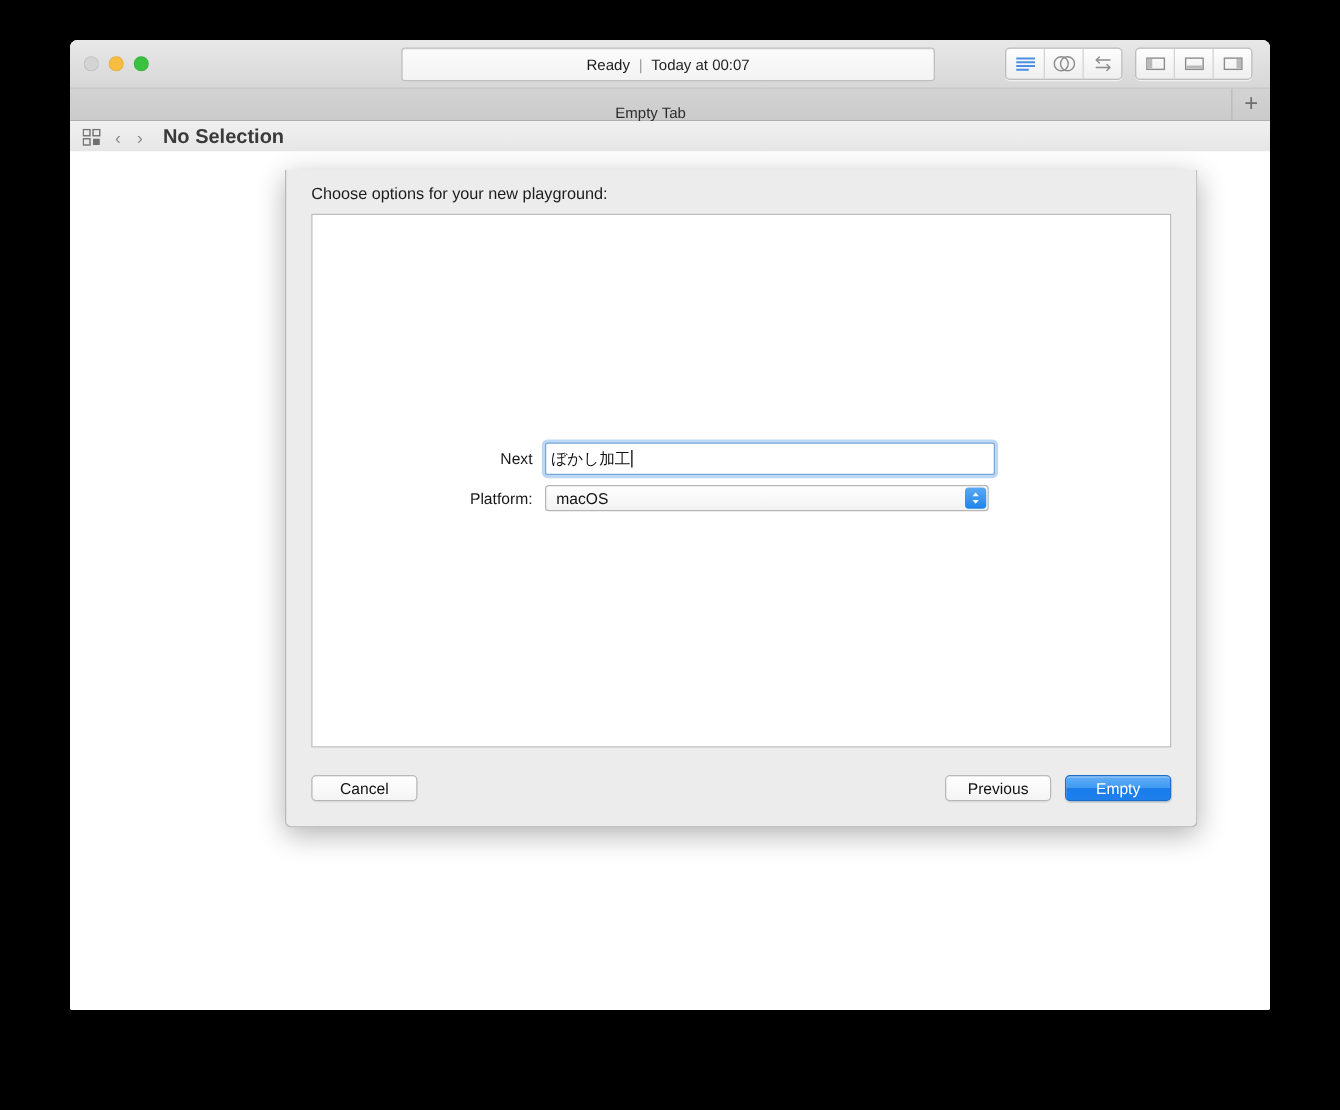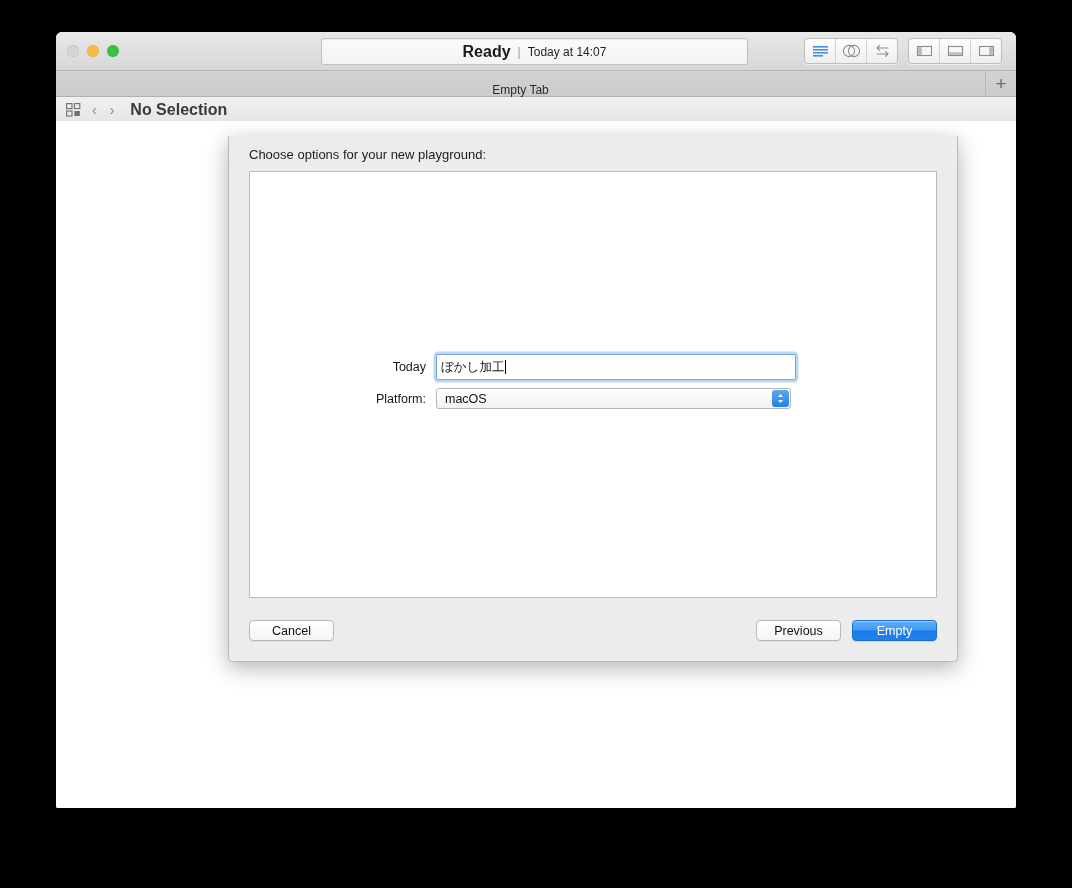--- a/index.html
+++ b/index.html
@@ -68,21 +68,21 @@
     border: 1px solid #c0c0c0;
     border-radius: 3px;
     display: flex;
     align-items: center;
     justify-content: center;
     gap: 7px;
     font-size: 12px;
     color: #1a1a1a;
     box-shadow: inset 0 1px 1px rgba(0,0,0,0.05);
   }
-  .activity-status { font-weight: bold; font-size: 16px; }
+  .activity-status { font-weight: normal; font-size: 12px; }
   .activity-sep { color: #9a9a9a; font-size: 12px; }
   .activity-time { font-size: 12px; color: #1f1f1f; }
 
   
   .toolbar-right {
     position: absolute;
     right: 14px;
     top: 6px;
     display: flex;
     gap: 10px;
@@ -332,21 +332,21 @@
 
       <div class="traffic-lights">
         <div class="light close"></div>
         <div class="light min"></div>
         <div class="light zoom"></div>
       </div>
 
       <div class="activity-view">
         <span class="activity-status">Ready</span>
         <span class="activity-sep">|</span>
-        <span class="activity-time">Today at 14:07</span>
+        <span class="activity-time">Today at 00:07</span>
       </div>
 
       <div class="toolbar-right">
 
         <div class="segmented">
           <div class="seg-btn">
             <svg width="17" height="13" viewBox="0 0 17 13">
               <rect x="1" y="1" width="15" height="1.6" fill="#4a90e2"></rect>
               <rect x="1" y="4" width="15" height="1.6" fill="#4a90e2"></rect>
               <rect x="1" y="7" width="15" height="1.6" fill="#4a90e2"></rect>
@@ -414,21 +414,21 @@
 
     <div class="sheet">
 
       <div class="sheet-title">Choose options for your new playground:</div>
 
       <div class="sheet-panel">
 
         <div class="form">
 
           <div class="form-row">
-            <div class="form-label">Today</div>
+            <div class="form-label">Next</div>
             <div class="text-field">
               <span>ぼかし加工</span>
               <span class="caret"></span>
             </div>
           </div>
 
           <div class="form-row">
             <div class="form-label">Platform:</div>
             <div class="popup-button">
               <span>macOS</span>

